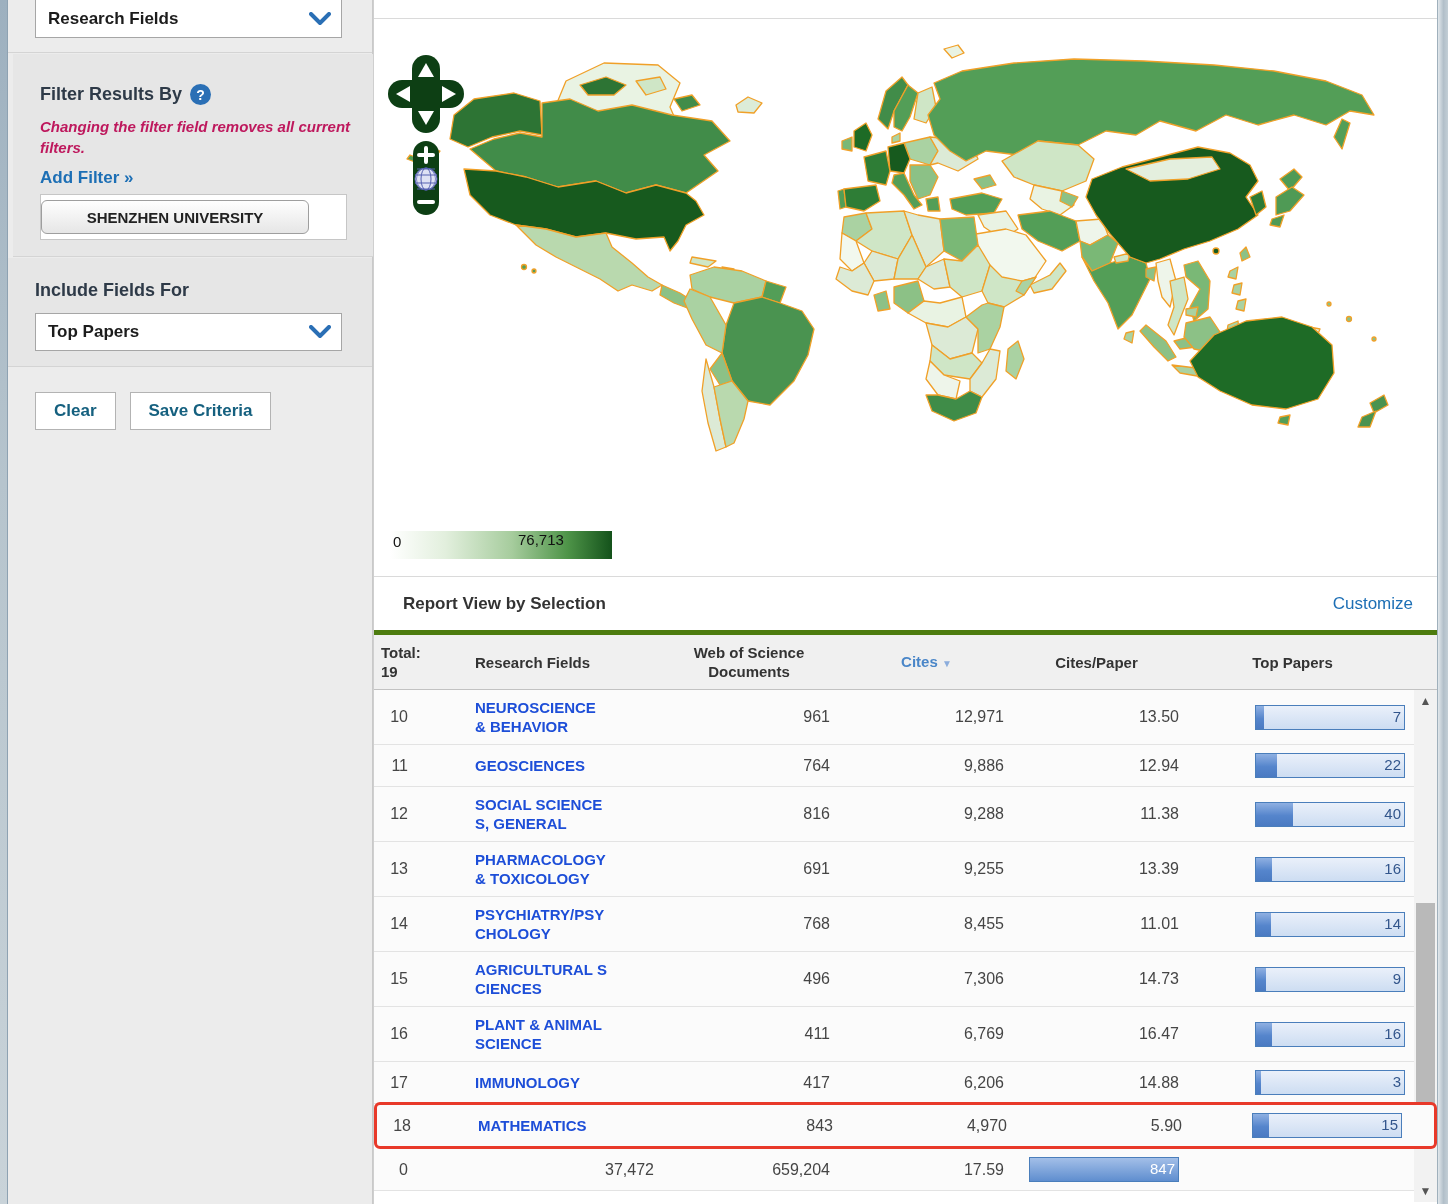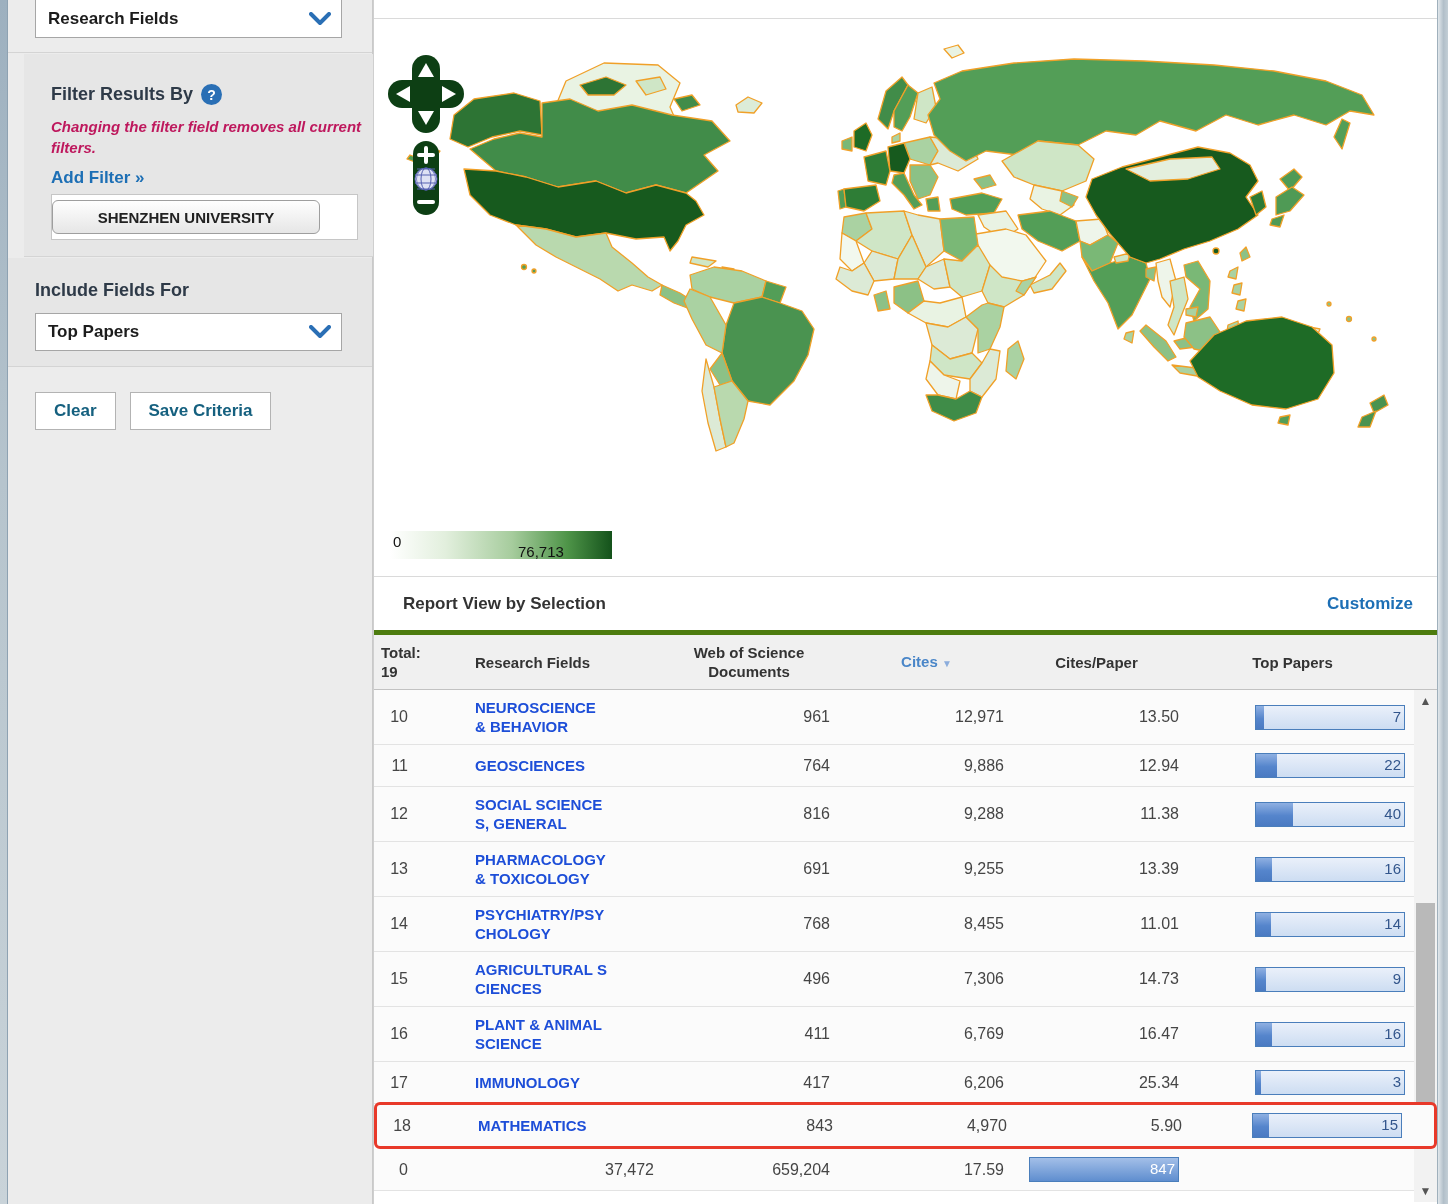--- a/index.html
+++ b/index.html
@@ -8,21 +8,21 @@
 
   
   .left-strip { position:absolute; left:0; top:0; width:8px; height:1204px;
     background:linear-gradient(180deg,#9db0bf 0%,#b6c4cd 40%,#c9d3d9 100%); border-right:1px solid #8ea2b2;}
   .right-strip { position:absolute; right:0; top:0; width:11px; height:1204px;
     background:linear-gradient(90deg,#e2e8ec 0%,#b2bfc9 55%,#c3ced6 100%); border-left:1px solid #9fb0bc;}
 
   
   .sidebar { position:absolute; left:8px; top:0; width:365px; height:1204px; background:#ececec; border-right:1px solid #c9c9c9; }
   .sb-sec1 { position:absolute; left:0; top:0; width:100%; height:53px; background:#ececec; border-bottom:1px solid #d4d4d4; }
-  .sb-sec2 { position:absolute; left:16px; top:54px; width:100%; height:203px; background:#e6e6e6; border-bottom:1px solid #d4d4d4; }
+  .sb-sec2 { position:absolute; left:5px; top:54px; width:100%; height:203px; background:#e6e6e6; border-bottom:1px solid #d4d4d4; }
   .sb-sec3 { position:absolute; left:0; top:258px; width:100%; height:109px; background:#e6e6e6; border-bottom:1px solid #d4d4d4; }
   .sb-sec4 { position:absolute; left:0; top:368px; width:100%; height:836px; background:#ececec; }
 
   .dropdown { position:absolute; left:27px; width:307px; height:38px; background:#fff; border:1px solid #a6a6a6;
     display:flex; align-items:center; justify-content:space-between; padding:0 10px 0 12px; cursor:pointer; }
   .dd-label { font-size:17px; font-weight:bold; color:#1c1c1c; }
   .dd-chev svg { display:block; }
   .dd-research { top:-7px; height:45px; padding-top:7px; }
   .dd-include { top:55px; }
 
@@ -45,26 +45,26 @@
   
   .main { position:absolute; left:373px; top:0; width:1064px; height:1204px; background:#fff; border-left:1px solid #cfcfcf; }
   .main-top { height:19px; border-bottom:1px solid #dadada; }
   .map-area { position:relative; height:558px; border-bottom:1px solid #dadada; background:#fff; }
   .map-area svg.world { position:absolute; left:0; top:0; }
 
   .legend { position:absolute; left:16px; top:512px; width:222px; height:28px;
     background:linear-gradient(90deg,#ffffff 0%,#e2efdd 25%,#a6cc9d 55%,#4e9448 80%,#14521b 100%);
     display:flex; align-items:flex-start; }
   .legend .lmin { position:absolute; left:3px; top:2px; font-size:15px; color:#111; }
-  .legend .lmax { position:absolute; left:128px; top:12px; font-size:15px; color:#111; }
+  .legend .lmax { position:absolute; left:128px; top:0; font-size:15px; color:#111; }
 
   
   .report-band { position:relative; height:53px; display:flex; align-items:center; justify-content:space-between; padding:0 24px 0 29px; }
   .report-title { font-size:17px; font-weight:bold; color:#333; }
-  .customize { font-size:17px; font-weight:bold; color:#1d6fb5; cursor:pointer; text-decoration:none; }
+  .customize { font-size:17px; font-weight:normal; color:#1d6fb5; cursor:pointer; text-decoration:none; }
 
   
   .grid-cols { display:grid; grid-template-columns:80px 200px 190px 165px 175px 1fr; }
   .thead { height:60px; background:#f0f0f0; border-top:5px solid #4d7c0f; border-bottom:1px solid #c2c2c2; align-items:center; }
   .th { font-size:15px; font-weight:bold; color:#333; text-align:center; line-height:19px; }
   .th-total { text-align:left; padding-left:7px; }
   .th-field { text-align:left; padding-left:21px; }
   .th-cites { color:#4a86c8; cursor:pointer; }
   .th-cites .tri { font-size:10px; color:#8caddc; }
   .th-top { padding-right:36px; }
@@ -424,21 +424,21 @@
               </div>
             </div>
           </div>
           <div class="trow grid-cols">
             <div class="c rank">17</div>
             <div class="c field">
               <a>IMMUNOLOGY</a>
             </div>
             <div class="c num">417</div>
             <div class="c num">6,206</div>
-            <div class="c num">25.34</div>
+            <div class="c num">14.88</div>
             <div class="c tp">
               <div class="bar">
                 <div class="fill" style="width:5px"></div>
                 <span class="bval">3</span>
               </div>
             </div>
           </div>
           <div class="trow grid-cols hl">
             <div class="c rank">18</div>
             <div class="c field">

